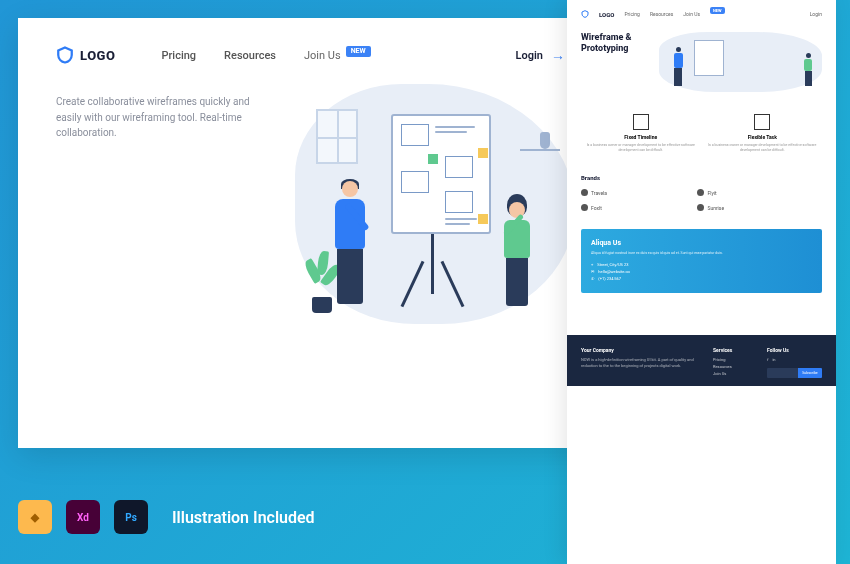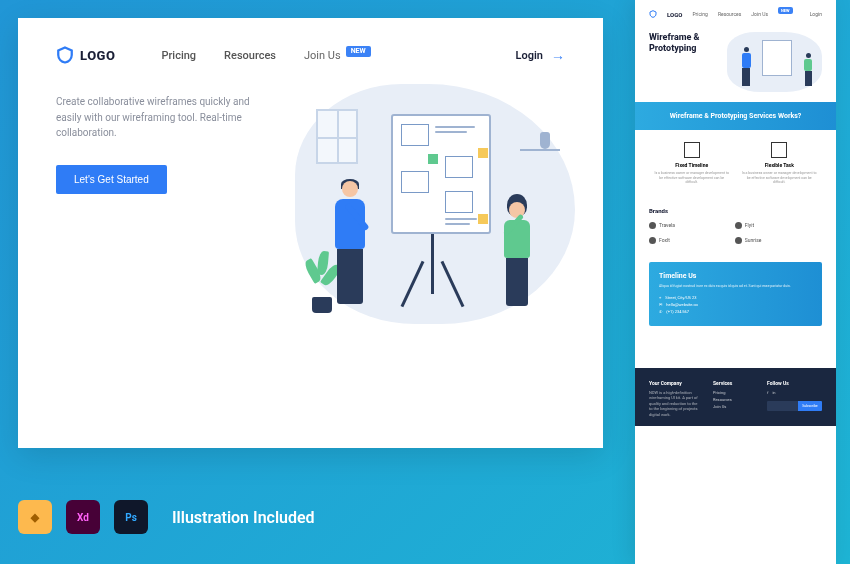--- a/index.html
+++ b/index.html
@@ -10,21 +10,21 @@
 .logo-mark{width:18px;height:18px}
 .logo-text{font-weight:800;color:#1a1f36;font-size:13px;letter-spacing:0.5px}
 .nav-item{color:#555;font-weight:500;cursor:pointer}
 .nav-join{display:flex;align-items:center;gap:5px}
 .badge{background:#3b82f6;color:#fff;font-size:7px;padding:1.5px 5px;border-radius:2px;font-weight:700;position:relative;top:-4px}
 .nav-login{margin-left:auto;display:flex;align-items:center;gap:8px;font-weight:600;color:#1a1f36}
 .arrow{color:#3b82f6;font-size:14px}
 .hero{padding:30px 38px;display:flex;gap:20px}
 .left{flex:0 0 220px}
 .title{font-size:28px;line-height:1.15;font-weight:800;color:#1a1f36;margin-bottom:14px}
-.sub{font-size:10px;line-height:1.55;color:#8a8f9c;margin-bottom:24px;max-width:210px}
+.sub{font-size:10px;line-height:1.55;color:#8a8f9c;margin-bottom:8px;max-width:210px}
 .cta{background:#2f7cf6;color:#fff;border:none;padding:9px 18px;font-size:10px;font-weight:500;border-radius:2px;cursor:pointer}
 .illus{flex:1;position:relative;height:240px}
 .blob{position:absolute;right:-10px;top:-10px;width:280px;height:240px;background:#e8eef7;border-radius:40% 55% 50% 45%}
 .board{position:absolute;left:95px;top:20px;width:100px;height:120px;background:#fff;border:2px solid #9fb3d1;border-radius:3px}
 .easel{position:absolute;left:135px;top:140px;width:3px;height:60px;background:#2a3b5a}
 .easel-leg1{position:absolute;left:115px;top:165px;width:3px;height:50px;background:#2a3b5a;transform:rotate(25deg)}
 .easel-leg2{position:absolute;left:155px;top:165px;width:3px;height:50px;background:#2a3b5a;transform:rotate(-25deg)}
 .wf{position:absolute;background:#fff;border:1px solid #7a9ac7}
 .wf1{left:8px;top:8px;width:28px;height:22px}
 .wf2{left:8px;top:55px;width:28px;height:22px}
@@ -57,21 +57,21 @@
 .window::after{content:"";position:absolute;top:50%;left:0;height:2px;width:100%;background:#c7d5e8}
 .plant{position:absolute;left:8px;bottom:20px;width:36px;height:65px}
 .pot{width:20px;height:16px;background:#2a3b5a;margin:48px auto 0;border-radius:2px 2px 4px 4px}
 .leaf{position:absolute;width:10px;height:24px;background:#5fc98f;border-radius:50% 10% 50% 10%}
 .lf1{left:4px;top:10px;transform:rotate(-30deg)}
 .lf2{left:14px;top:2px;transform:rotate(5deg)}
 .lf3{left:22px;top:14px;transform:rotate(35deg)}
 .shelf{position:absolute;right:5px;top:55px;width:40px;height:2px;background:#9fb3d1}
 .vase{position:absolute;right:15px;top:38px;width:10px;height:17px;background:#9fb3d1;border-radius:3px 3px 5px 5px}
 
-.preview{position:absolute;right:14px;top:0;width:201px;height:564px;background:#fff;font-size:6px;box-shadow:-4px 0 20px rgba(0,0,0,0.1)}
+.preview{position:absolute;right:14px;top:0;width:269px;height:564px;background:#fff;font-size:6px;box-shadow:-4px 0 20px rgba(0,0,0,0.1)}
 .pv-nav{display:flex;padding:10px 14px;gap:10px;align-items:center;font-size:5px;color:#666}
 .pv-logo{font-weight:800;color:#1a1f36;font-size:6px}
 .pv-login{margin-left:auto;font-size:5px}
 .pv-hero{padding:4px 14px 10px;display:flex;gap:8px}
 .pv-title{font-size:9px;font-weight:800;color:#1a1f36;line-height:1.2;flex:0 0 70px}
 .pv-illus{flex:1;height:60px;background:#e8eef7;border-radius:30% 40% 38% 35%;position:relative}
 .pv-board{position:absolute;left:35px;top:8px;width:30px;height:36px;background:#fff;border:1px solid #9fb3d1}
 .pv-p1{position:absolute;left:12px;bottom:3px;width:14px;height:42px}
 .pv-p2{position:absolute;right:8px;bottom:3px;width:12px;height:36px}
 .pv-h{width:5px;height:5px;background:#2a3b5a;border-radius:50%;margin:0 auto}
@@ -127,21 +127,20 @@
       <span class="badge">NEW</span>
     </span>
     <span class="nav-login">
       <span>Login</span>
       <span class="arrow">→</span>
     </span>
   </div>
   <div class="hero">
     <div class="left">
       <p class="sub">Create collaborative wireframes quickly and easily with our wireframing tool. Real-time collaboration.</p>
-      <button class="cta">Let's Get Started</button>
     </div>
     <div class="illus">
       <div class="blob"></div>
       <div class="window"></div>
       <div class="shelf"></div>
         <div class="vase"></div>
       <div class="board">
         <div class="wf wf1"></div>
           <div class="wf wf2"></div>
           <div class="wf wf3"></div>
@@ -202,21 +201,20 @@
           <div class="pv-t1"></div>
           <div class="pv-l"></div>
         </div>
       <div class="pv-p2">
           <div class="pv-h"></div>
           <div class="pv-t2"></div>
           <div class="pv-l" style="width:7px;height:15px"></div>
         </div>
     </div>
   </div>
-  <div class="pv-works">Wireframe &amp; Prototyping Services Works?</div>
   <div class="pv-cards">
     <div class="pv-card">
       <div class="pv-icon"></div>
       <div class="pv-card-t">Fixed Timeline</div>
       <div class="pv-card-d">Is a business owner or manager development to be effective software development can be difficult.</div>
     </div>
     <div class="pv-card">
       <div class="pv-icon"></div>
       <div class="pv-card-t">Flexible Task</div>
       <div class="pv-card-d">Is a business owner or manager development to be effective software development can be difficult.</div>
@@ -235,21 +233,21 @@
     <div class="pv-brand">
         <div class="pv-brand-icon"></div>
         <span>FoxIt</span>
       </div>
     <div class="pv-brand">
         <div class="pv-brand-icon"></div>
         <span>Sunrise</span>
       </div>
   </div>
   <div class="pv-contact">
-    <div class="pv-contact-t">Timeline Us</div>
+    <div class="pv-contact-t">Aliqua Us</div>
     <div class="pv-contact-d">Aliqua id fugiat nostrud irure ex duis ea quis id quis ad et. Sunt qui esse pariatur duis.</div>
     <div class="pv-ci">
         <span>⌖</span>
         <span>Street, City/US 23</span>
       </div>
     <div class="pv-ci">
         <span>✉</span>
         <span>hello@website.co</span>
       </div>
     <div class="pv-ci">

